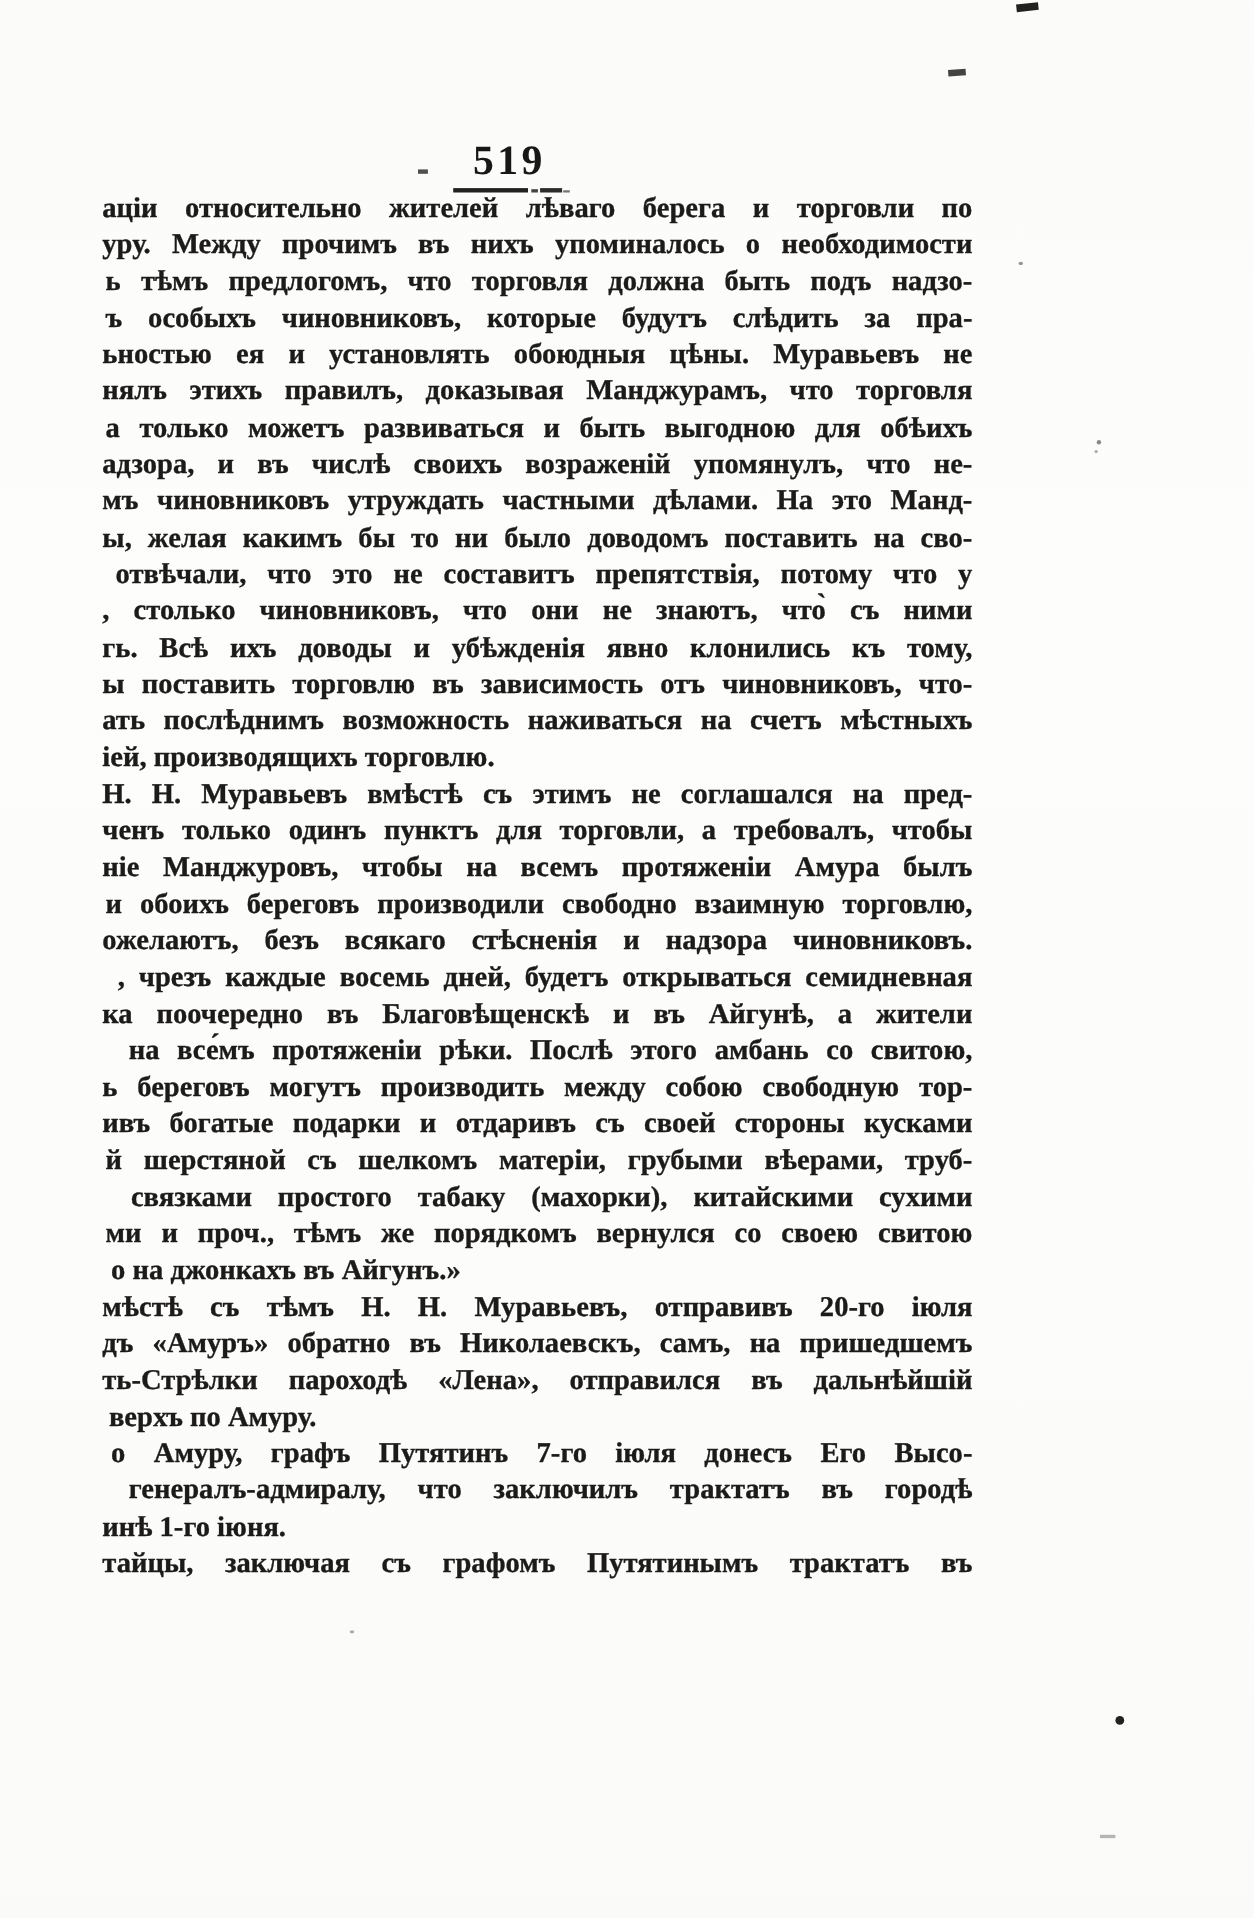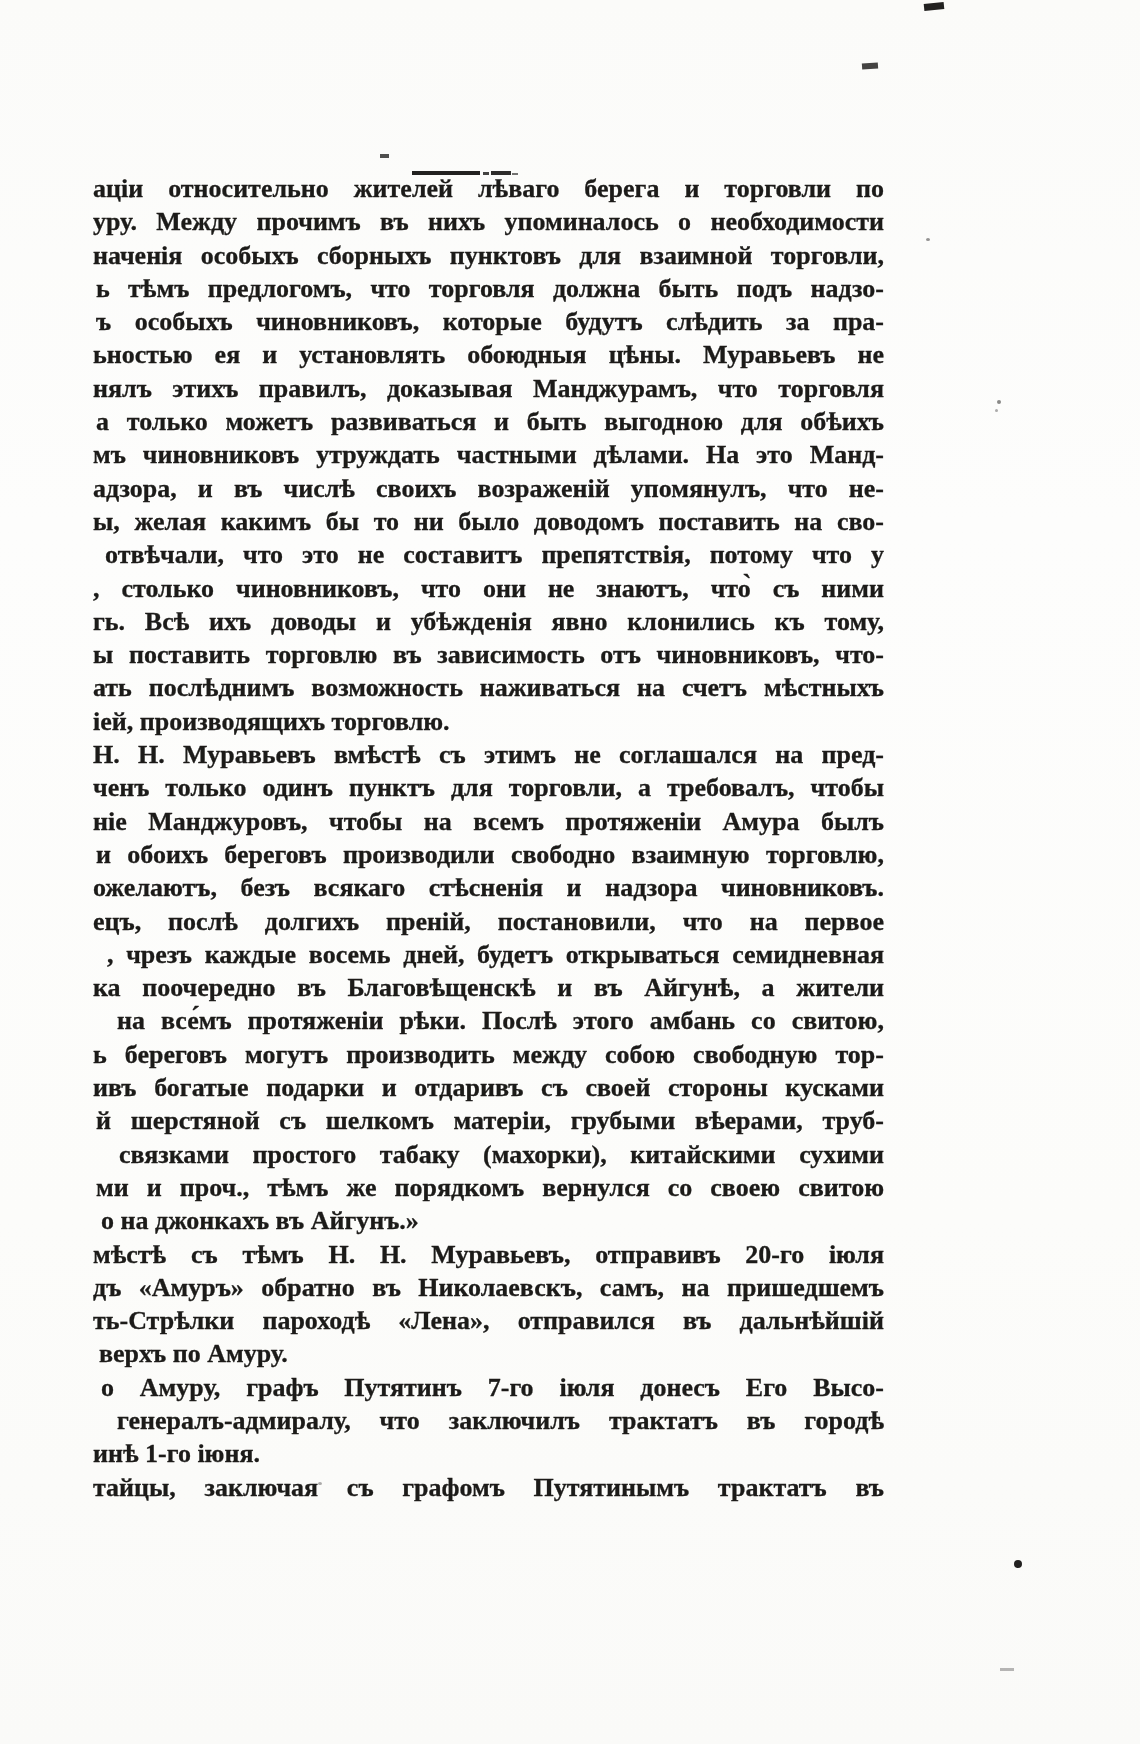--- a/index.html
+++ b/index.html
@@ -43,45 +43,44 @@
   .mark{
     position:absolute;
     background:#161514;
   }
   .mark.dot{border-radius:50%;}
 </style>
 </head>
 <body>
 
 <div class="page">
+  <div class="pagenum">519</div>
 
   <div class="text-block" id="text-block">
       <div class="line" style="padding-left: 0px;">аціи относительно жителей лѣваго берега и торговли по</div>
       <div class="line" style="padding-left: 0px;">уру. Между прочимъ въ нихъ упоминалось о необходимости</div>
-      <div class="line" style="padding-left: 0px;">наченія особыхъ сборныхъ пунктовъ для взаимной торговли,</div>
       <div class="line" style="padding-left: 3px;">ь тѣмъ предлогомъ, что торговля должна быть подъ надзо-</div>
       <div class="line" style="padding-left: 3px;">ъ особыхъ чиновниковъ, которые будутъ слѣдить за пра-</div>
       <div class="line" style="padding-left: 0px;">ьностью ея и установлять обоюдныя цѣны. Муравьевъ не</div>
       <div class="line" style="padding-left: 0px;">нялъ этихъ правилъ, доказывая Манджурамъ, что торговля</div>
       <div class="line" style="padding-left: 3px;">а только можетъ развиваться и быть выгодною для обѣихъ</div>
+      <div class="line" style="padding-left: 0px;">адзора, и въ числѣ своихъ возраженій упомянулъ, что не-</div>
       <div class="line" style="padding-left: 0px;">мъ чиновниковъ утруждать частными дѣлами. На это Манд-</div>
-      <div class="line" style="padding-left: 0px;">адзора, и въ числѣ своихъ возраженій упомянулъ, что не-</div>
       <div class="line" style="padding-left: 0px;">ы, желая какимъ бы то ни было доводомъ поставить на сво-</div>
       <div class="line" style="padding-left: 12px;">отвѣчали, что это не составитъ препятствія, потому что у</div>
       <div class="line" style="padding-left: 0px;">, столько чиновниковъ, что они не знаютъ, что̀ съ ними</div>
       <div class="line" style="padding-left: 0px;">гь. Всѣ ихъ доводы и убѣжденія явно клонились къ тому,</div>
       <div class="line" style="padding-left: 0px;">ы поставить торговлю въ зависимость отъ чиновниковъ, что-</div>
       <div class="line" style="padding-left: 0px;">ать послѣднимъ возможность наживаться на счетъ мѣстныхъ</div>
       <div class="line nj" style="padding-left: 0px; text-align: center;">іей, производящихъ торговлю.</div>
       <div class="line" style="padding-left: 0px;">Н. Н. Муравьевъ вмѣстѣ съ этимъ не соглашался на пред-</div>
       <div class="line" style="padding-left: 0px;">ченъ только одинъ пунктъ для торговли, а требовалъ, чтобы</div>
       <div class="line" style="padding-left: 0px;">ніе Манджуровъ, чтобы на всемъ протяженіи Амура былъ</div>
       <div class="line" style="padding-left: 3px;">и обоихъ береговъ производили свободно взаимную торговлю,</div>
       <div class="line" style="padding-left: 0px;">ожелаютъ, безъ всякаго стѣсненія и надзора чиновниковъ.</div>
-      <div class="line" style="padding-left: 0px;">ецъ, послѣ долгихъ преній, постановили, что на первое</div>
       <div class="line" style="padding-left: 14px;">, чрезъ каждые восемь дней, будетъ открываться семидневная</div>
       <div class="line" style="padding-left: 0px;">ка поочередно въ Благовѣщенскѣ и въ Айгунѣ, а жители</div>
       <div class="line" style="padding-left: 24px;">на все́мъ протяженіи рѣки. Послѣ этого амбань со свитою,</div>
       <div class="line" style="padding-left: 0px;">ь береговъ могутъ производить между собою свободную тор-</div>
       <div class="line" style="padding-left: 0px;">ивъ богатые подарки и отдаривъ съ своей стороны кусками</div>
       <div class="line" style="padding-left: 3px;">й шерстяной съ шелкомъ матеріи, грубыми вѣерами, труб-</div>
       <div class="line" style="padding-left: 26px;">связками простого табаку (махорки), китайскими сухими</div>
       <div class="line" style="padding-left: 3px;">ми и проч., тѣмъ же порядкомъ вернулся со своею свитою</div>
       <div class="line nj" style="padding-left: 8px;">о на джонкахъ въ Айгунъ.»</div>
       <div class="line" style="padding-left: 0px;">мѣстѣ съ тѣмъ Н. Н. Муравьевъ, отправивъ 20-го іюля</div>

